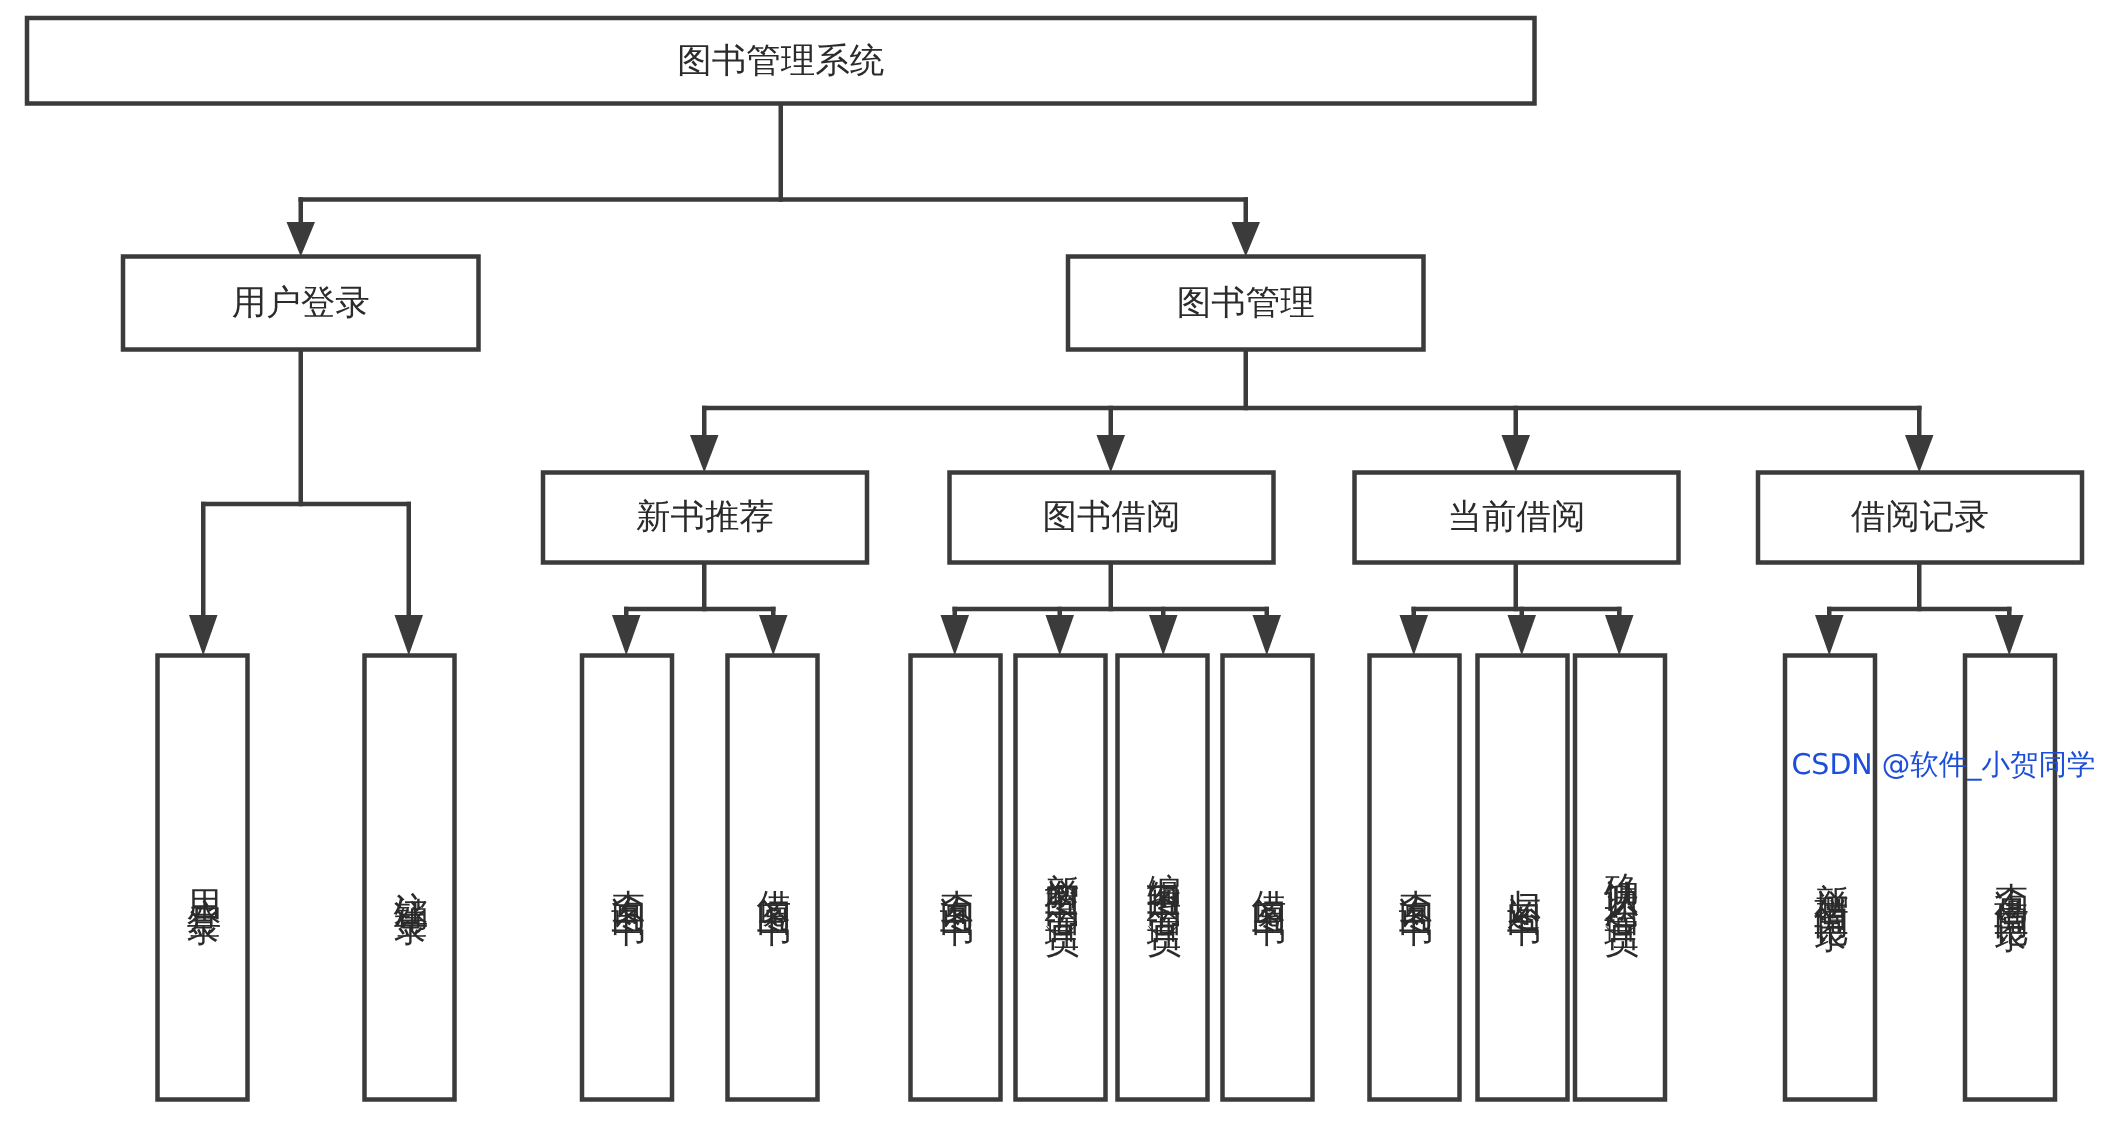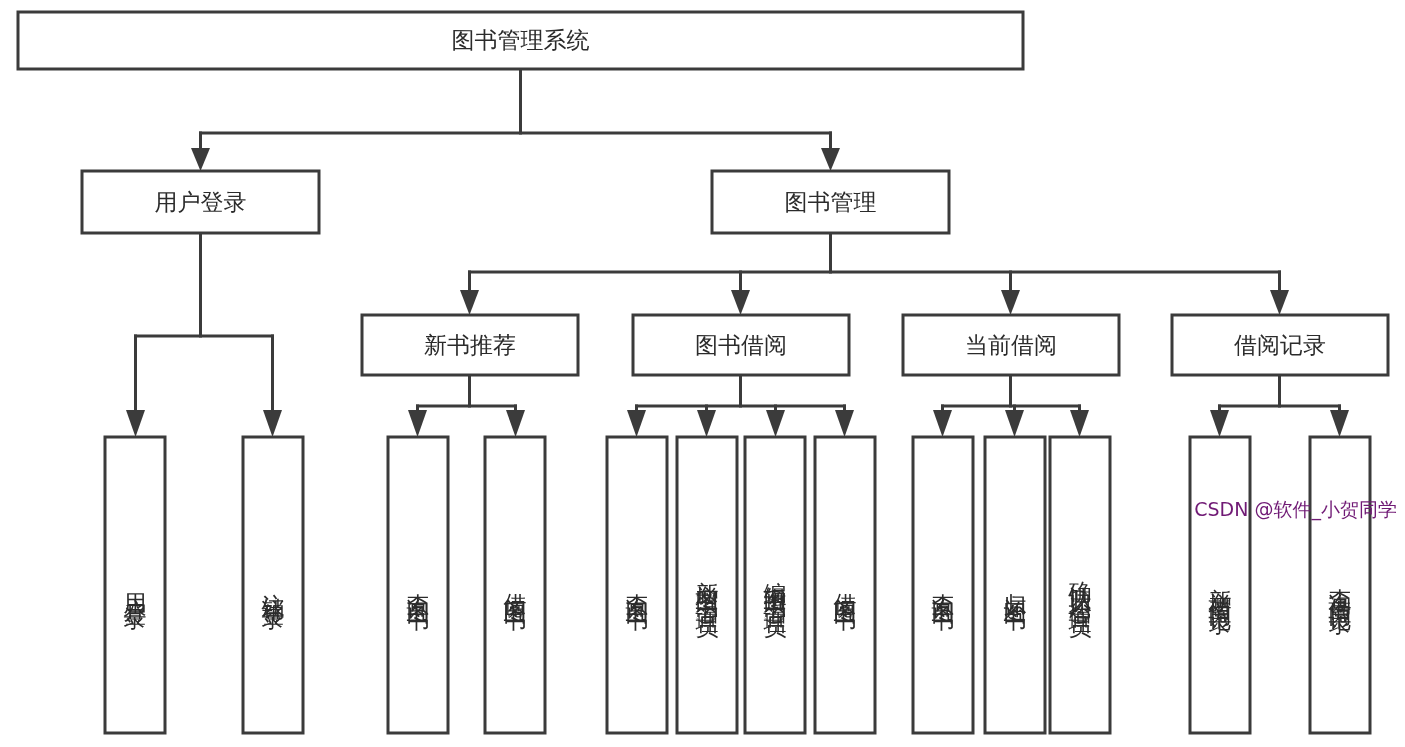--- a/index.html
+++ b/index.html
@@ -63,21 +63,21 @@
     text-align: center;
     white-space: nowrap;
     pointer-events: none;
   }
   .watermark {
     position: absolute;
     right: 8px;
     bottom: 6px;
     font-family: "DejaVu Sans", "Liberation Sans", sans-serif;
     font-size: 19px;
-    color: #701a75;
+    color: #1d4ed8;
     white-space: nowrap;
   }
 </style>
 </head>
 <body>
 
 <div id="diagram-root">
 
   <svg class="diagram-svg" viewBox="0 0 1405 747">
 

